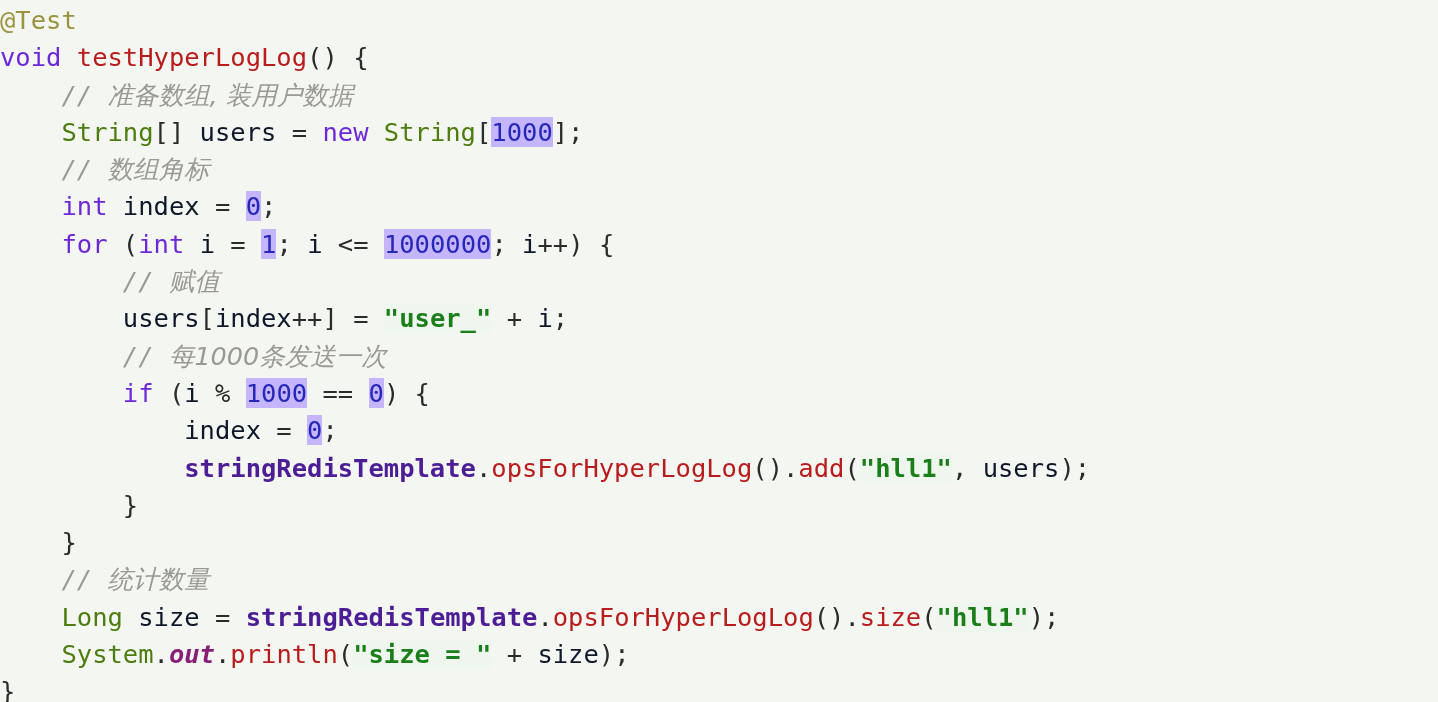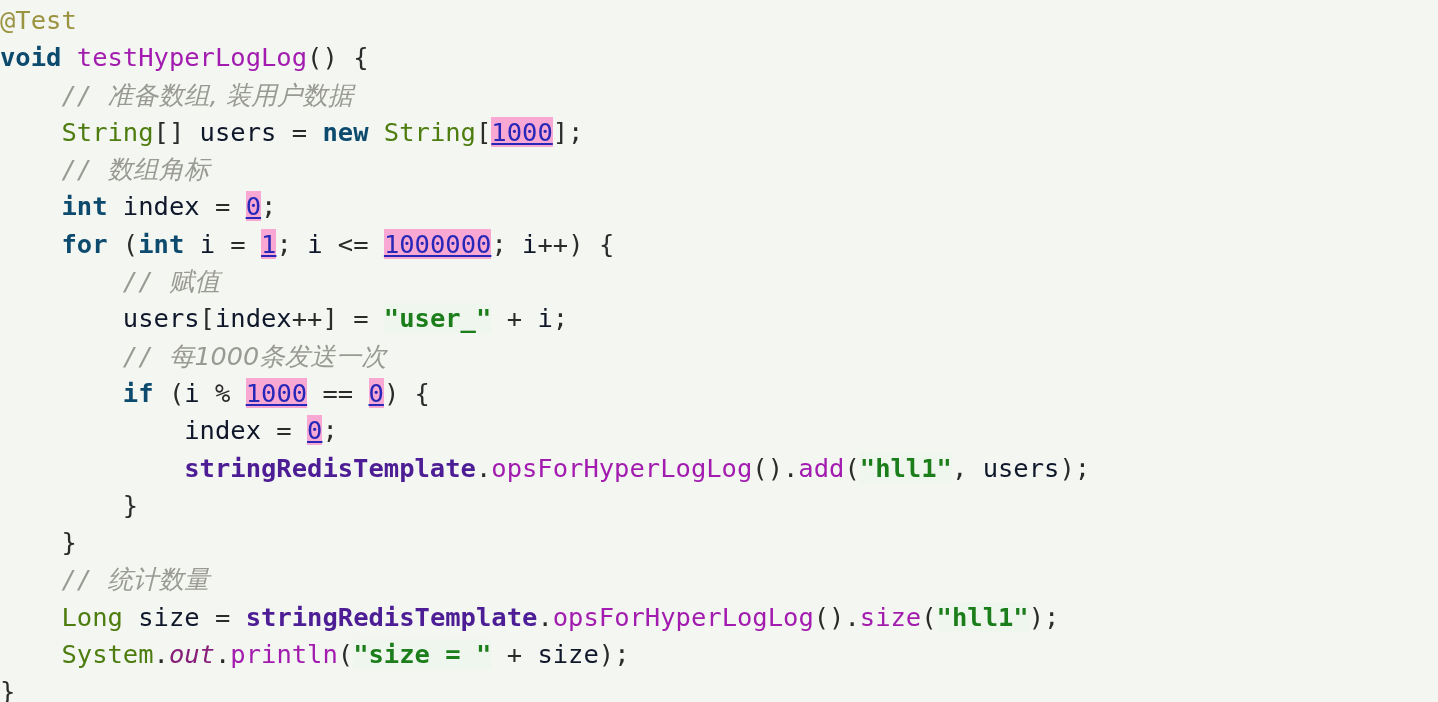--- a/index.html
+++ b/index.html
@@ -27,30 +27,30 @@
     white-space: pre;
   }
   .ln {
     height: 37.3px;
     white-space: pre;
     display: block;
   }
   
   .t-plain      { color: #2b2b2b; }
   .t-annotation { color: #9a9340; }
-  .t-keyword    { color: #0c4a6e; font-weight: bold; }
-  .t-number     { color: #2727b8; background: #f9a8d4; text-decoration: underline; }
+  .t-keyword    { color: #6d28d9; font-weight: normal; }
+  .t-number     { color: #2727b8; background: #c4b5fd; }
   .t-string     { color: #1b7e1b; font-weight: bold; background: #eef6ee; }
   .t-comment    { color: #9a9a95; font-style: italic; }
   .t-field      { color: #4c1d95; font-weight: bold; }
-  .t-static     { color: #871f78; font-weight: normal; font-style: italic; }
+  .t-static     { color: #871f78; font-weight: bold; font-style: italic; }
   .t-brace      { color: #2b2b2b; }
   .t-punct      { color: #2b2b2b; }
   .t-ident      { color: #0f172a; }
-  .t-method     { color: #a21caf; }
+  .t-method     { color: #b91c1c; }
   .t-type       { color: #4d7c0f; }
   .cjk          { font-family: "DejaVu Sans", "Liberation Sans", sans-serif; font-style: italic; margin-top: 12px; }
 </style>
 </head>
 <body>
 
 <div id="code-view">
   <div id="code-lines"><div class="ln"><span class="t-annotation">@Test</span></div><div class="ln"><span class="t-keyword">void</span><span class="t-plain"> </span><span class="t-method">testHyperLogLog</span><span class="t-punct">() </span><span class="t-brace">{</span></div><div class="ln"><span class="t-plain">    </span><span class="t-comment">// </span><span class="t-comment cjk">准备数组, 装用户数据</span></div><div class="ln"><span class="t-plain">    </span><span class="t-type">String</span><span class="t-punct">[] </span><span class="t-ident">users</span><span class="t-punct"> = </span><span class="t-keyword">new</span><span class="t-plain"> </span><span class="t-type">String</span><span class="t-punct">[</span><span class="t-number">1000</span><span class="t-punct">];</span></div><div class="ln"><span class="t-plain">    </span><span class="t-comment">// </span><span class="t-comment cjk">数组角标</span></div><div class="ln"><span class="t-plain">    </span><span class="t-keyword">int</span><span class="t-plain"> </span><span class="t-ident">index</span><span class="t-punct"> = </span><span class="t-number">0</span><span class="t-punct">;</span></div><div class="ln"><span class="t-plain">    </span><span class="t-keyword">for</span><span class="t-punct"> (</span><span class="t-keyword">int</span><span class="t-plain"> </span><span class="t-ident">i</span><span class="t-punct"> = </span><span class="t-number">1</span><span class="t-punct">; </span><span class="t-ident">i</span><span class="t-punct"> &lt;= </span><span class="t-number">1000000</span><span class="t-punct">; </span><span class="t-ident">i</span><span class="t-punct">++) </span><span class="t-brace">{</span></div><div class="ln"><span class="t-plain">        </span><span class="t-comment">// </span><span class="t-comment cjk">赋值</span></div><div class="ln"><span class="t-plain">        </span><span class="t-ident">users</span><span class="t-punct">[</span><span class="t-ident">index</span><span class="t-punct">++] = </span><span class="t-string">"user_"</span><span class="t-punct"> + </span><span class="t-ident">i</span><span class="t-punct">;</span></div><div class="ln"><span class="t-plain">        </span><span class="t-comment">// </span><span class="t-comment cjk">每1000条发送一次</span></div><div class="ln"><span class="t-plain">        </span><span class="t-keyword">if</span><span class="t-punct"> (</span><span class="t-ident">i</span><span class="t-punct"> % </span><span class="t-number">1000</span><span class="t-punct"> == </span><span class="t-number">0</span><span class="t-punct">) </span><span class="t-brace">{</span></div><div class="ln"><span class="t-plain">            </span><span class="t-ident">index</span><span class="t-punct"> = </span><span class="t-number">0</span><span class="t-punct">;</span></div><div class="ln"><span class="t-plain">            </span><span class="t-field">stringRedisTemplate</span><span class="t-punct">.</span><span class="t-method">opsForHyperLogLog</span><span class="t-punct">().</span><span class="t-method">add</span><span class="t-punct">(</span><span class="t-string">"hll1"</span><span class="t-punct">, </span><span class="t-ident">users</span><span class="t-punct">);</span></div><div class="ln"><span class="t-plain">        </span><span class="t-brace">}</span></div><div class="ln"><span class="t-plain">    </span><span class="t-brace">}</span></div><div class="ln"><span class="t-plain">    </span><span class="t-comment">// </span><span class="t-comment cjk">统计数量</span></div><div class="ln"><span class="t-plain">    </span><span class="t-type">Long</span><span class="t-plain"> </span><span class="t-ident">size</span><span class="t-punct"> = </span><span class="t-field">stringRedisTemplate</span><span class="t-punct">.</span><span class="t-method">opsForHyperLogLog</span><span class="t-punct">().</span><span class="t-method">size</span><span class="t-punct">(</span><span class="t-string">"hll1"</span><span class="t-punct">);</span></div><div class="ln"><span class="t-plain">    </span><span class="t-type">System</span><span class="t-punct">.</span><span class="t-static">out</span><span class="t-punct">.</span><span class="t-method">println</span><span class="t-punct">(</span><span class="t-string">"size = "</span><span class="t-punct"> + </span><span class="t-ident">size</span><span class="t-punct">);</span></div><div class="ln"><span class="t-brace">}</span></div></div>
 </div>
 

